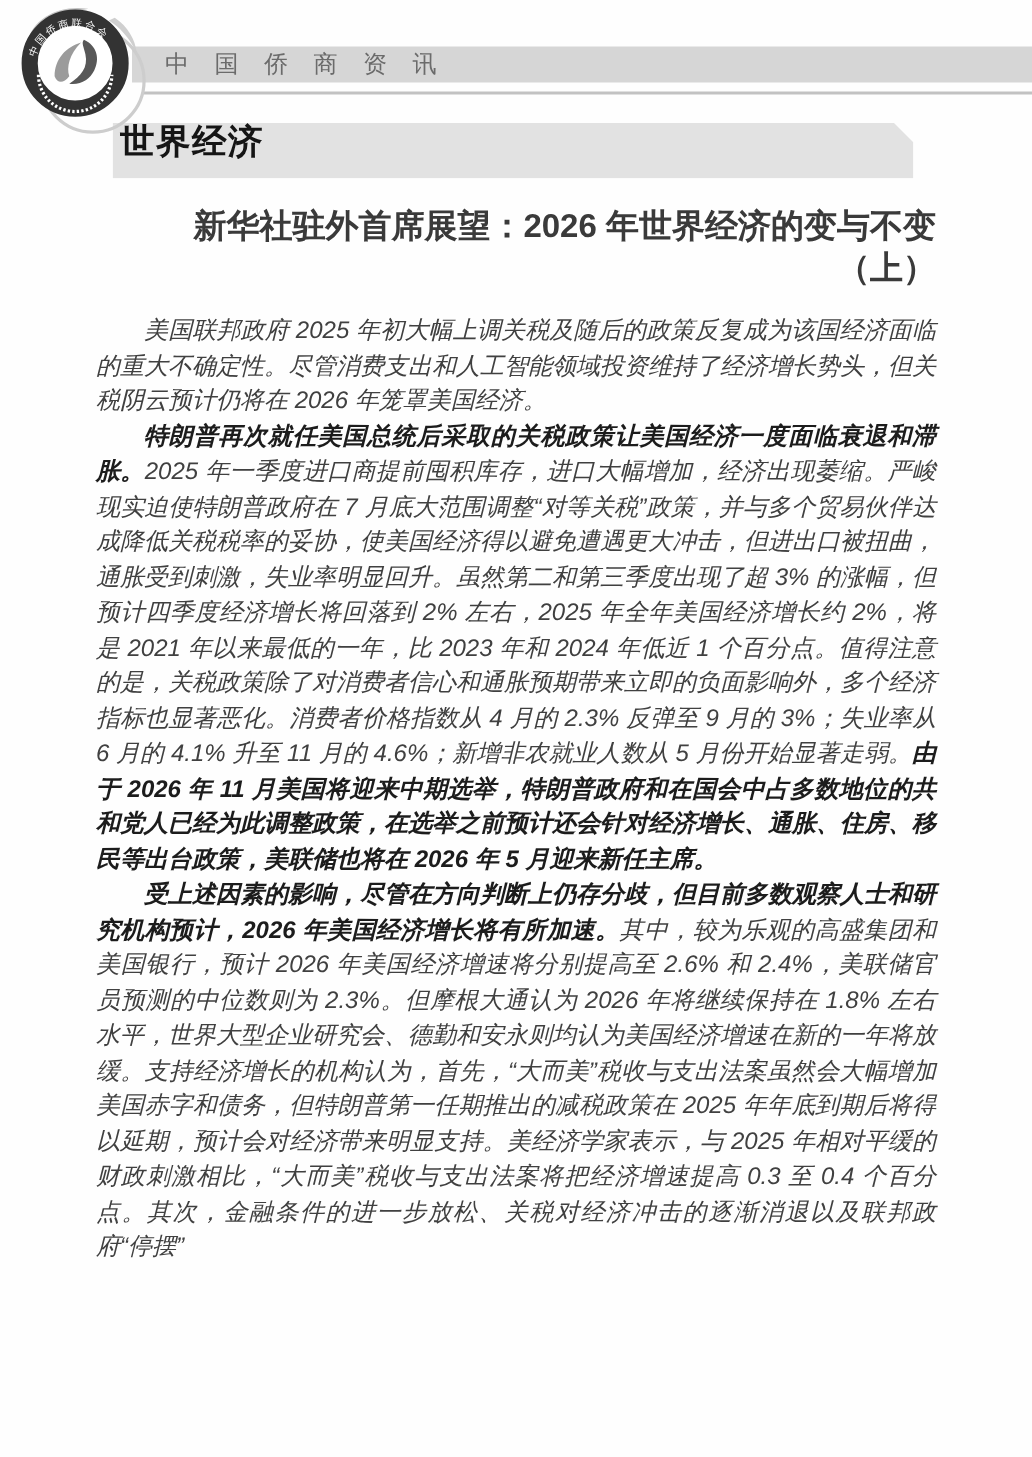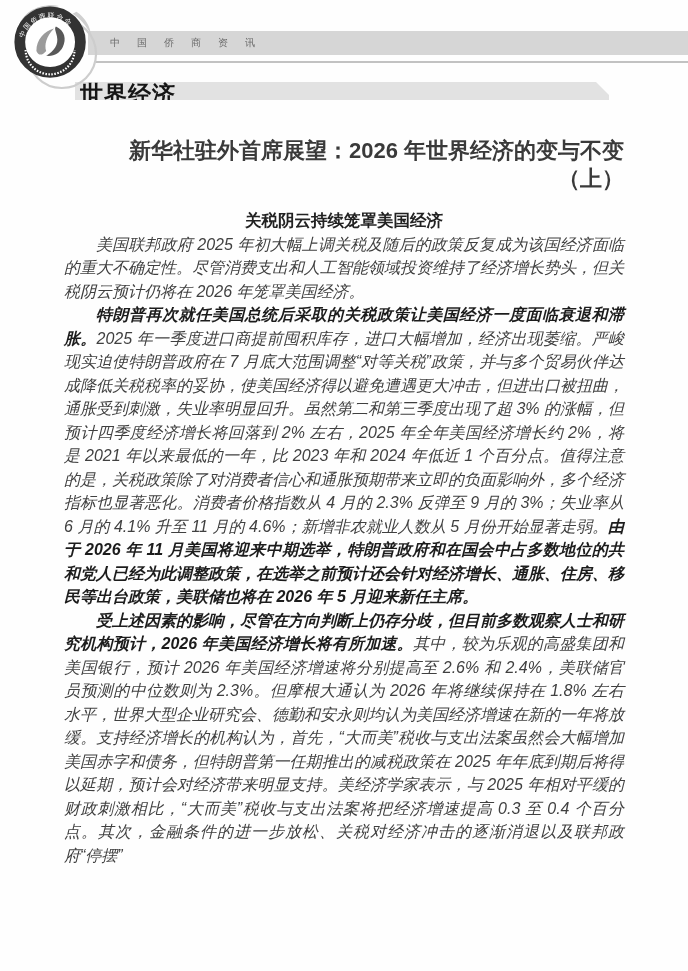--- a/index.html
+++ b/index.html
@@ -12,33 +12,33 @@
   }
 
   
   .brand-band{
     position:absolute;left:88px;right:0;top:31px;height:24px;
     background:#d6d6d6;
     display:flex;align-items:center;
   }
   .brand-text{
     padding-left:22px;
-    font-size:10px;color:#6b6b6b;
+    font-size:16px;color:#6b6b6b;
     letter-spacing:17px;
     white-space:nowrap;
   }
   .header-rule{
     position:absolute;left:96px;right:0;top:61px;height:2px;
     background:#c2c2c2;
   }
   .logo{position:absolute;left:10px;top:2px;width:88px;height:88px;z-index:5;}
 
   
   .section-banner{
-    position:absolute;left:75px;top:82px;width:534px;height:18px;
+    position:absolute;left:75px;top:82px;width:534px;height:37px;
     background:#e2e2e2;
     clip-path:polygon(0 0,calc(100% - 13px) 0,100% 13px,100% 100%,0 100%);
   }
   .section-banner-label{
     font-family:"Liberation Serif",serif;
     font-weight:bold;font-size:23px;line-height:25px;
     color:#151515;letter-spacing:1px;
     padding-left:5px;display:inline-block;
   }
 
@@ -116,21 +116,20 @@
       <path d="M47,25 C56,29 58,38 54,46 C51,52 45,56 37,55 C45,50 50,44 48,35 C47,30 45,27 47,25 Z" fill="#585858"></path>
     </svg>
   </div>
 
   <div class="section-banner">
     <span class="section-banner-label">世界经济</span>
   </div>
 
   <div class="article">
     <h1 class="article-title">新华社驻外首席展望：2026 年世界经济的变与不变（上）</h1>
-    <p class="subheading">关税阴云持续笼罩美国经济</p>
     <div>
         <p class="body-para"><span class="seg">美国联邦政府 2025 年初大幅上调关税及随后的政策反复成为该国经济面临的重大不确定性。尽管消费支出和人工智能领域投资维持了经济增长势头，但关税阴云预计仍将在 2026 年笼罩美国经济。</span></p>
         <p class="body-para"><span class="seg bold">特朗普再次就任美国总统后采取的关税政策让美国经济一度面临衰退和滞胀。</span><span class="seg">2025 年一季度进口商提前囤积库存，进口大幅增加，经济出现萎缩。严峻现实迫使特朗普政府在 7 月底大范围调整“对等关税”政策，并与多个贸易伙伴达成降低关税税率的妥协，使美国经济得以避免遭遇更大冲击，但进出口被扭曲，通胀受到刺激，失业率明显回升。虽然第二和第三季度出现了超 3% 的涨幅，但预计四季度经济增长将回落到 2% 左右，2025 年全年美国经济增长约 2%，将是 2021 年以来最低的一年，比 2023 年和 2024 年低近 1 个百分点。值得注意的是，关税政策除了对消费者信心和通胀预期带来立即的负面影响外，多个经济指标也显著恶化。消费者价格指数从 4 月的 2.3% 反弹至 9 月的 3%；失业率从 6 月的 4.1% 升至 11 月的 4.6%；新增非农就业人数从 5 月份开始显著走弱。</span><span class="seg bold">由于 2026 年 11 月美国将迎来中期选举，特朗普政府和在国会中占多数地位的共和党人已经为此调整政策，在选举之前预计还会针对经济增长、通胀、住房、移民等出台政策，美联储也将在 2026 年 5 月迎来新任主席。</span></p>
         <p class="body-para"><span class="seg bold">受上述因素的影响，尽管在方向判断上仍存分歧，但目前多数观察人士和研究机构预计，2026 年美国经济增长将有所加速。</span><span class="seg">其中，较为乐观的高盛集团和美国银行，预计 2026 年美国经济增速将分别提高至 2.6% 和 2.4%，美联储官员预测的中位数则为 2.3%。但摩根大通认为 2026 年将继续保持在 1.8% 左右水平，世界大型企业研究会、德勤和安永则均认为美国经济增速在新的一年将放缓。支持经济增长的机构认为，首先，“大而美”税收与支出法案虽然会大幅增加美国赤字和债务，但特朗普第一任期推出的减税政策在 2025 年年底到期后将得以延期，预计会对经济带来明显支持。美经济学家表示，与 2025 年相对平缓的财政刺激相比，“大而美”税收与支出法案将把经济增速提高 0.3 至 0.4 个百分点。其次，金融条件的进一步放松、关税对经济冲击的逐渐消退以及联邦政府“停摆”</span></p>
       </div>
   </div>
 
   <div class="page-number">26</div>
 
 </div>

